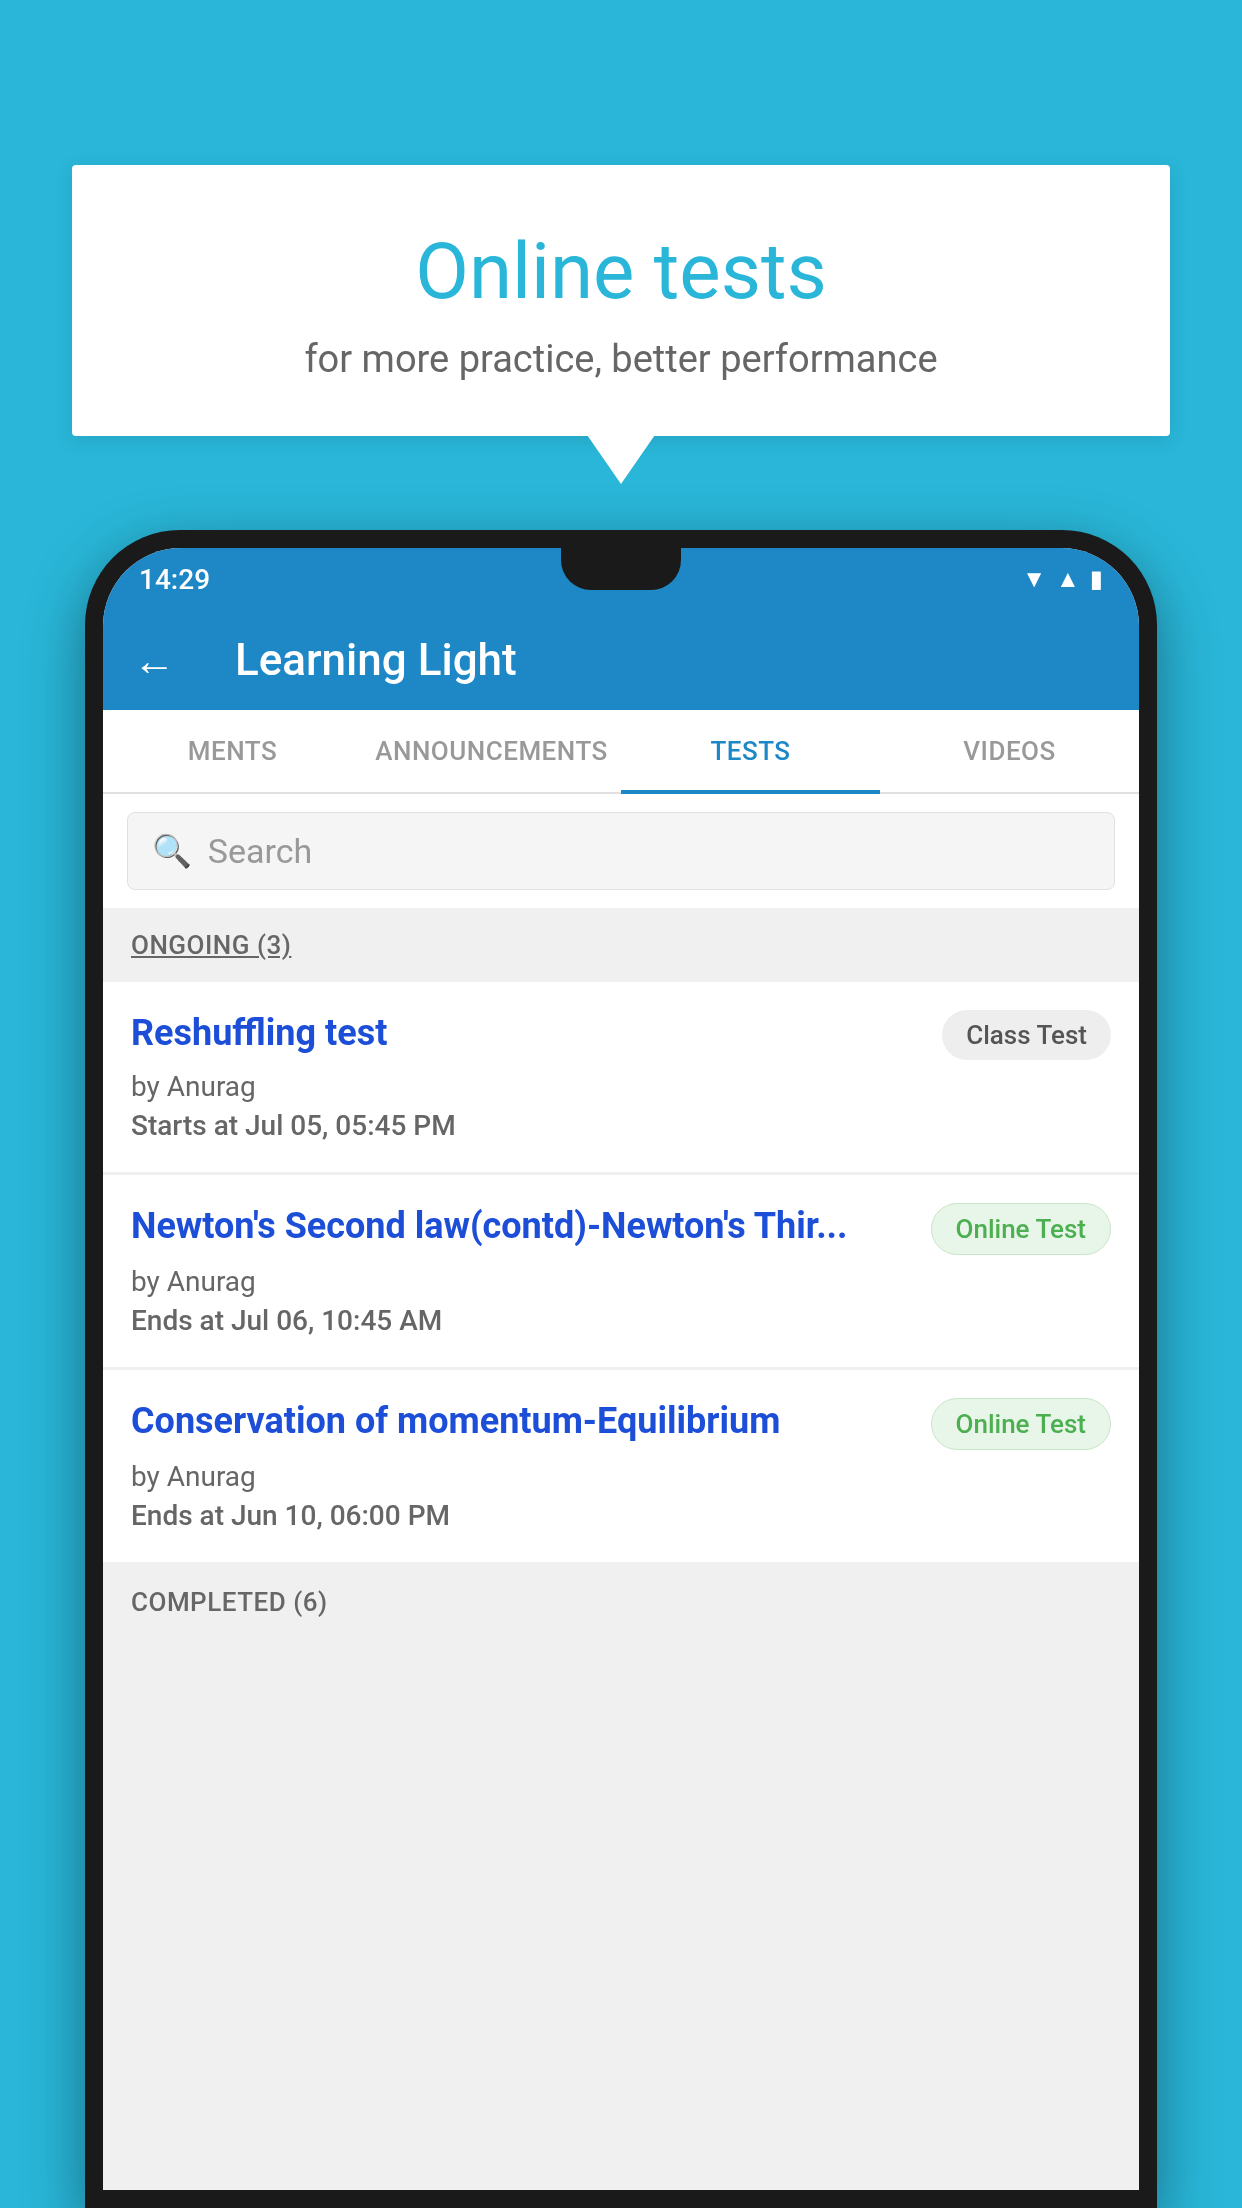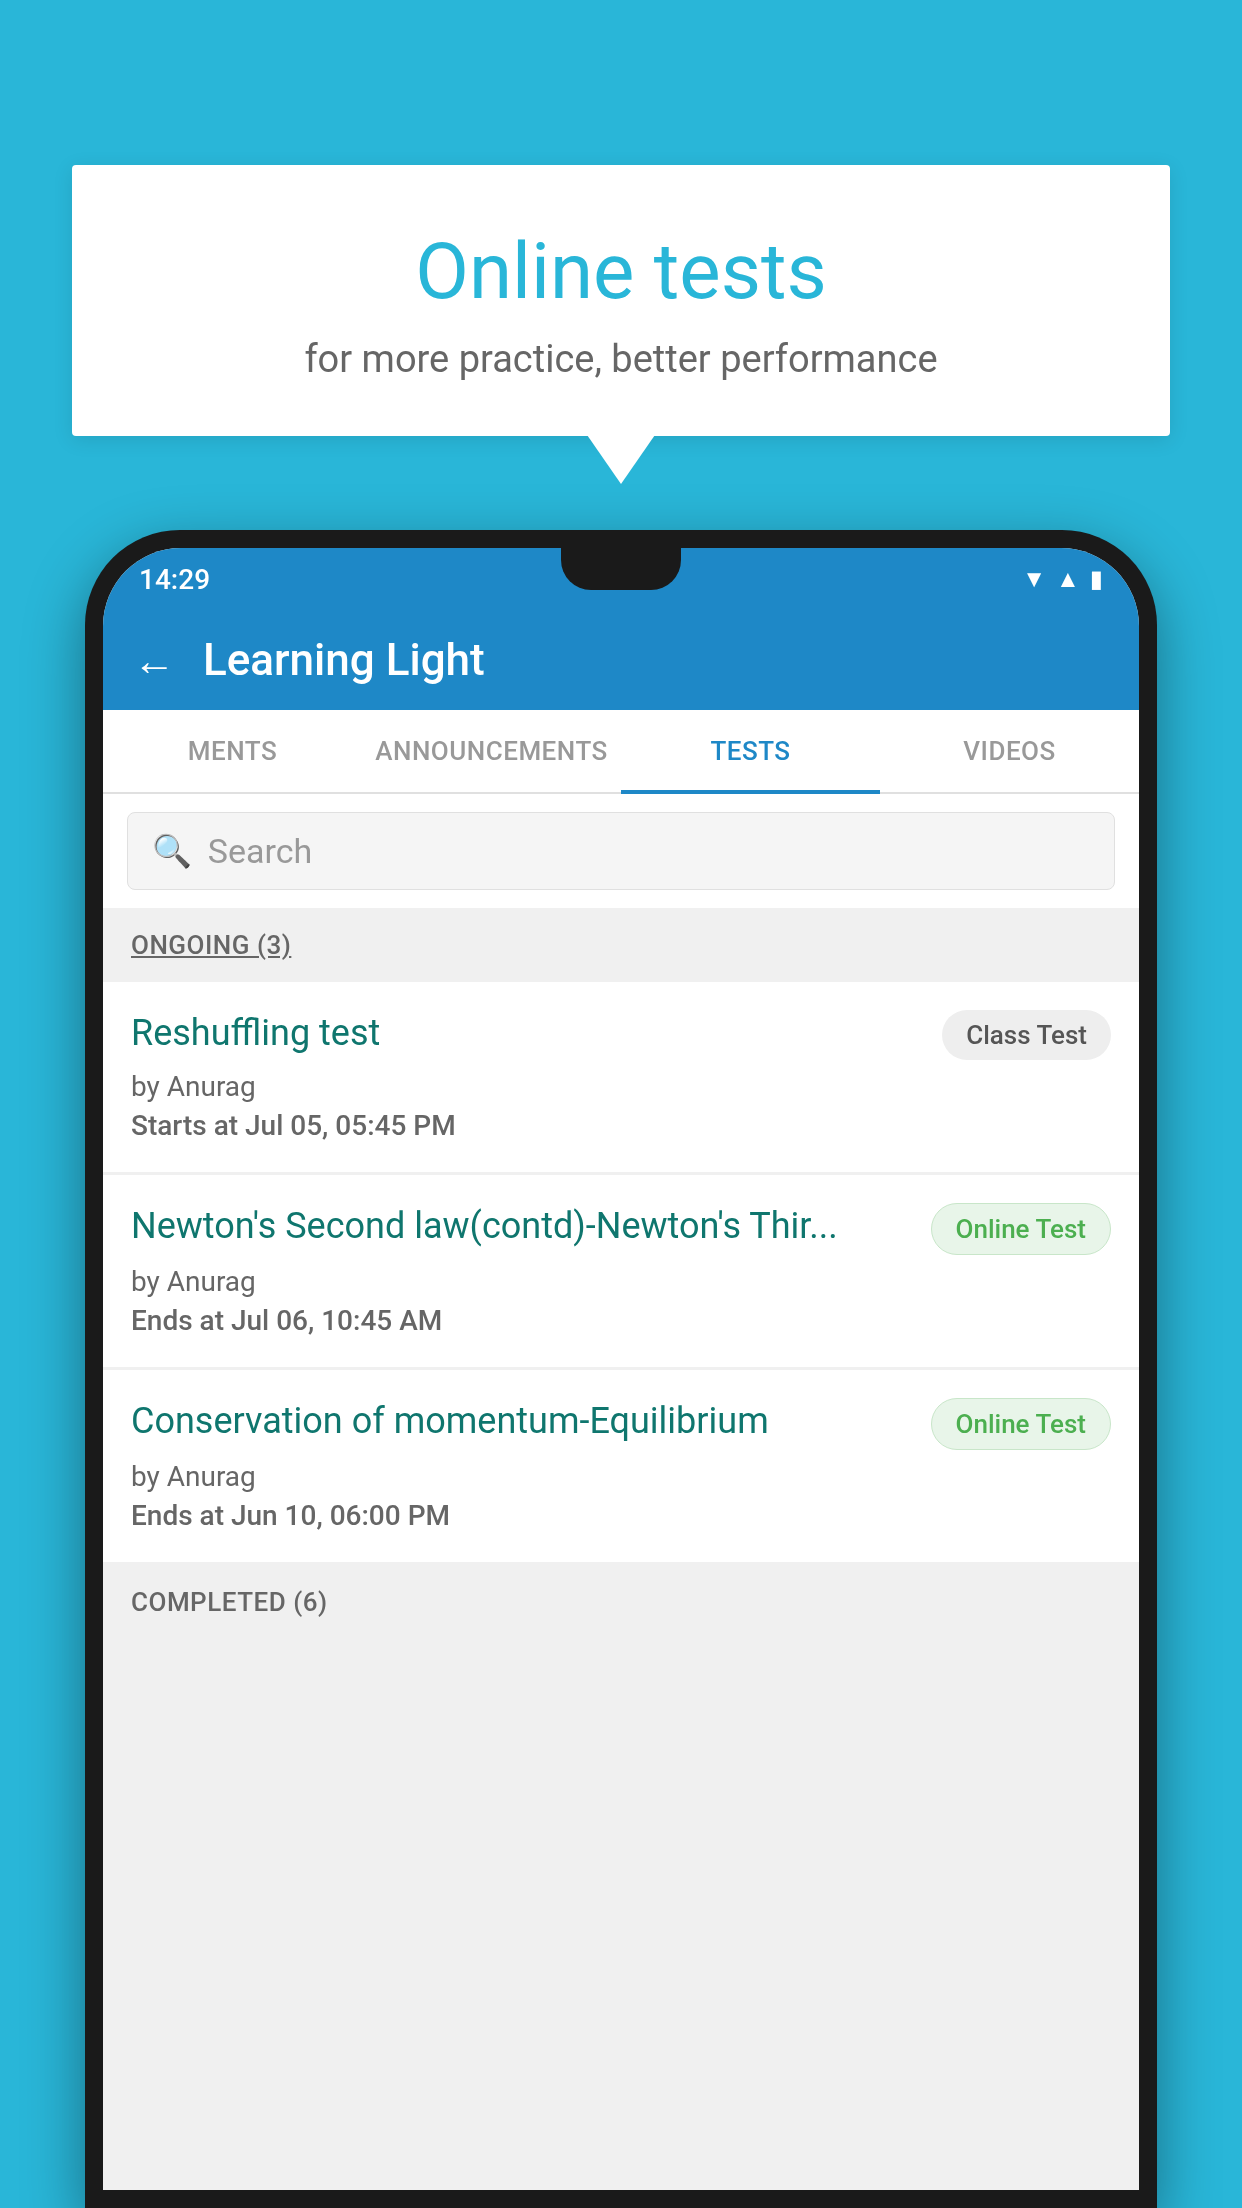--- a/index.html
+++ b/index.html
@@ -124,20 +124,21 @@
     }
     .back-arrow {
       color: white;
       font-size: 42px;
       cursor: pointer;
     }
     .app-bar-title {
       color: white;
       font-size: 44px;
       font-weight: 500;
+      margin-left: 32px;
     }
 
     
     .tabs-bar {
       background: white;
       display: flex;
       flex-shrink: 0;
       border-bottom: 2px solid #e0e0e0;
     }
     .tab {
@@ -212,22 +213,22 @@
       padding: 28px 28px 30px;
     }
     .test-card-header {
       display: flex;
       align-items: flex-start;
       justify-content: space-between;
       margin-bottom: 10px;
     }
     .test-title {
       font-size: 36px;
-      font-weight: 400;
-      color: #0f766e;
+      font-weight: 700;
+      color: #1d4ed8;
       line-height: 1.3;
       flex: 1;
       padding-right: 20px;
     }
     .test-badge {
       border-radius: 30px;
       padding: 10px 24px;
       font-size: 26px;
       font-weight: 500;
       white-space: nowrap;

